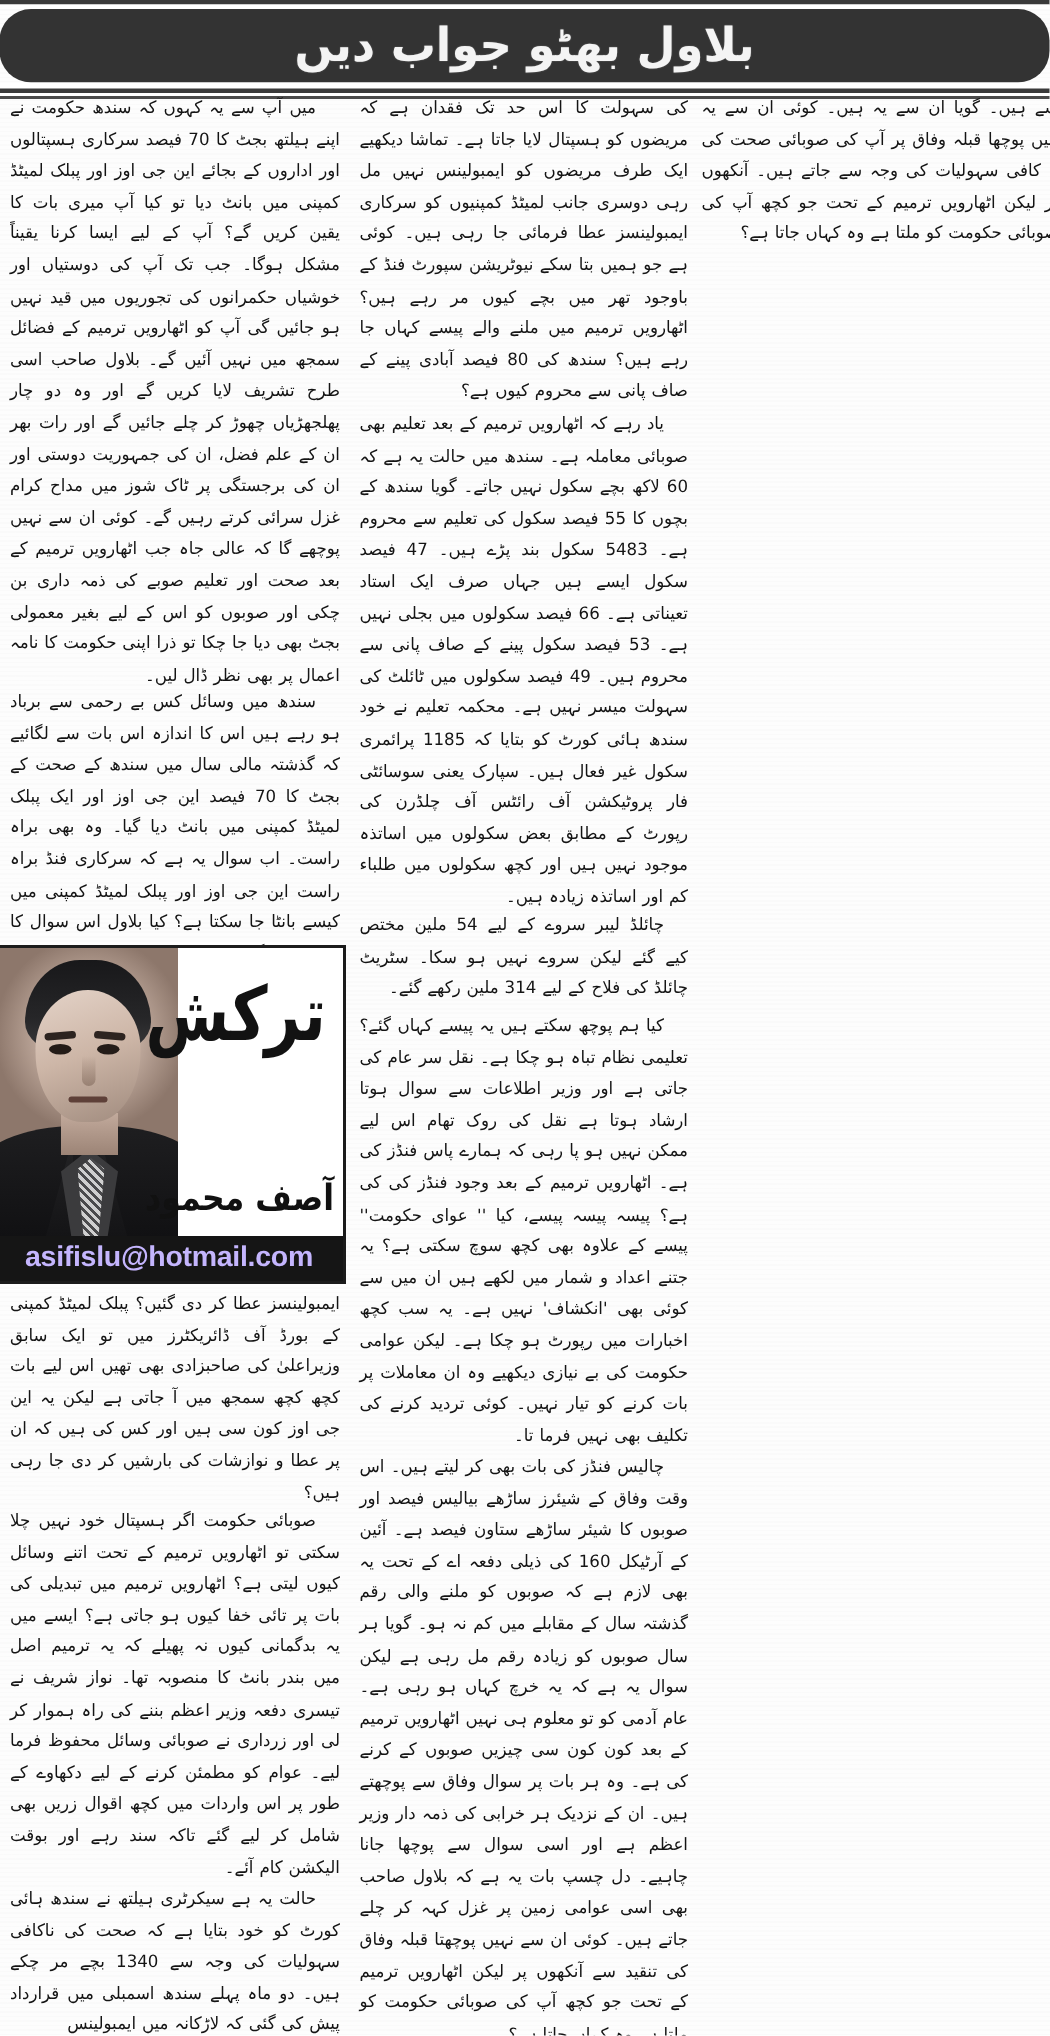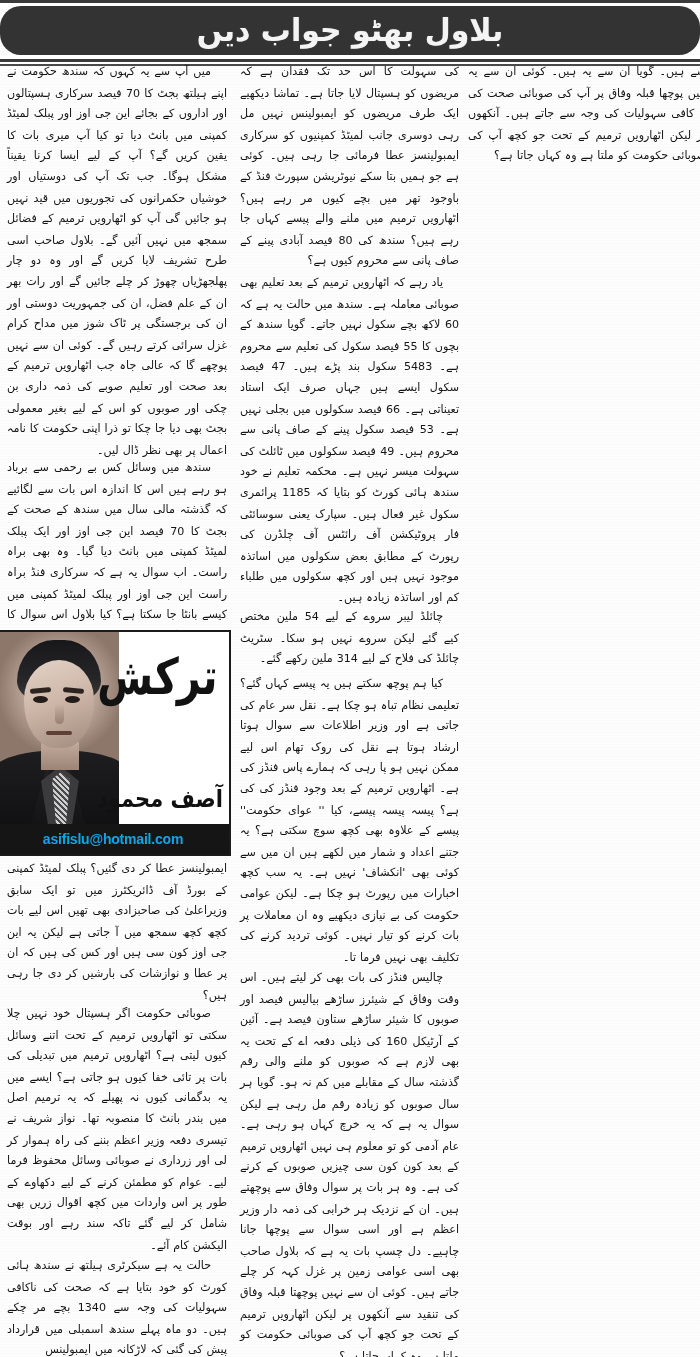--- a/index.html
+++ b/index.html
@@ -253,22 +253,22 @@
   }
   .author-email-bar {
     background: #151515;
     height: 30px;
     display: flex;
     align-items: center;
     justify-content: center;
     overflow: hidden;
   }
   .author-email {
-    color: #0ea5e9;
-    font-size: 14px;
+    color: #c4b5fd;
+    font-size: 19px;
     line-height: 22px;
     font-weight: 700;
     letter-spacing: -0.2px;
     direction: ltr;
     white-space: nowrap;
     font-family: "Liberation Sans", sans-serif;
   }
 </style>
 </head>
 <body>

